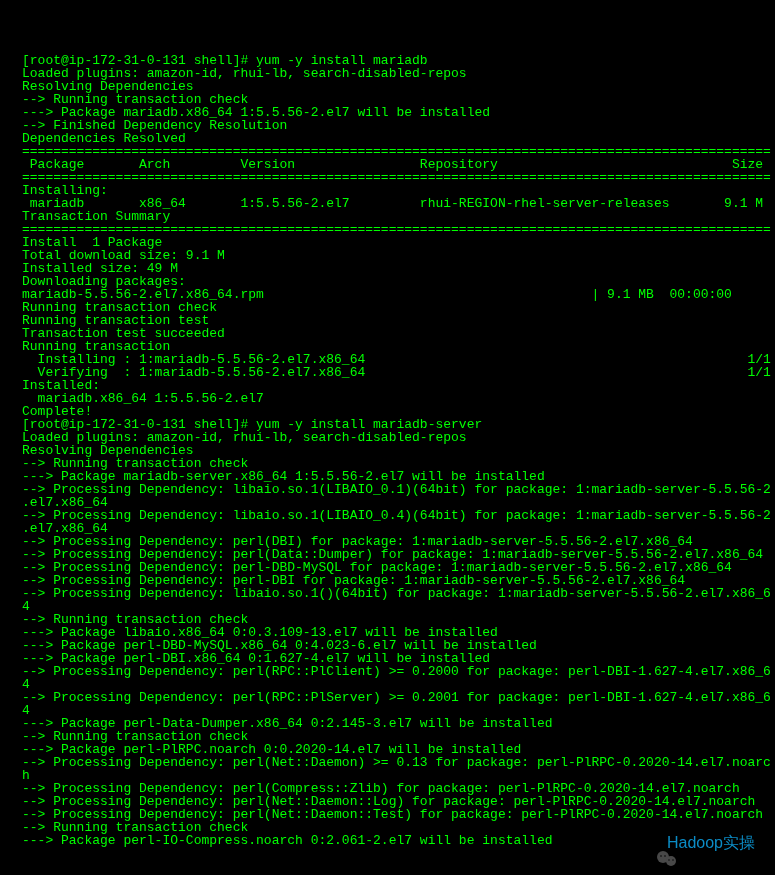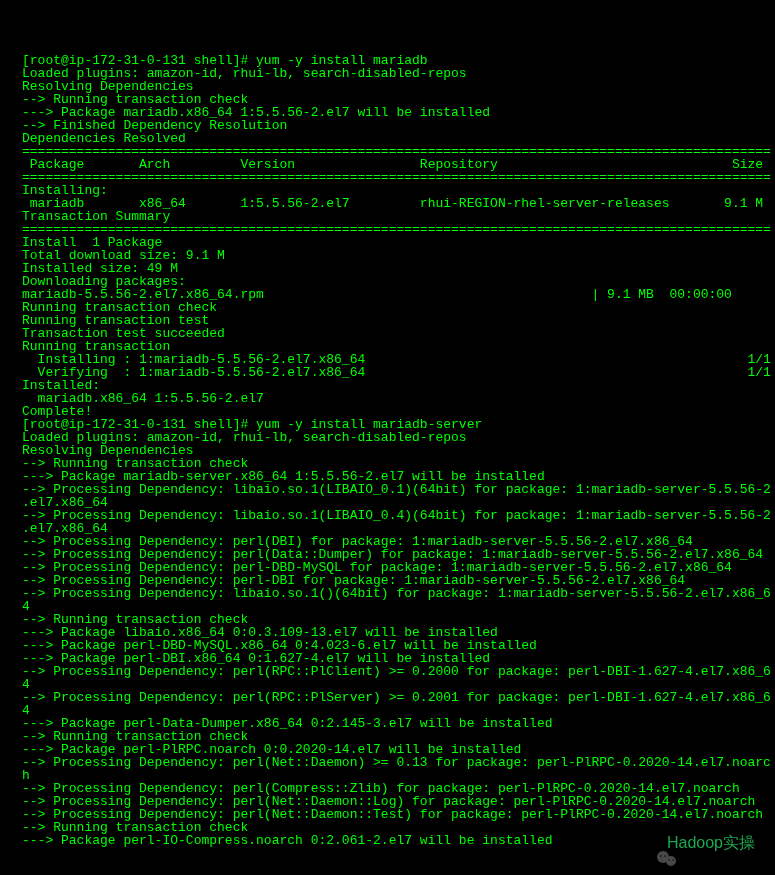--- a/index.html
+++ b/index.html
@@ -28,21 +28,21 @@
       display: block;
       white-space: pre;
     }
     .watermark {
       position: absolute;
       bottom: 20px;
       right: 20px;
       display: flex;
       align-items: center;
       gap: 6px;
-      color: #22c55e;
+      color: #0ea5e9;
       font-family: sans-serif;
       font-size: 16px;
       font-weight: 500;
       opacity: 0.85;
       justify-content: center;
     }
     .watermark-icon {
       width: 24px;
       height: 24px;
       position: relative;

